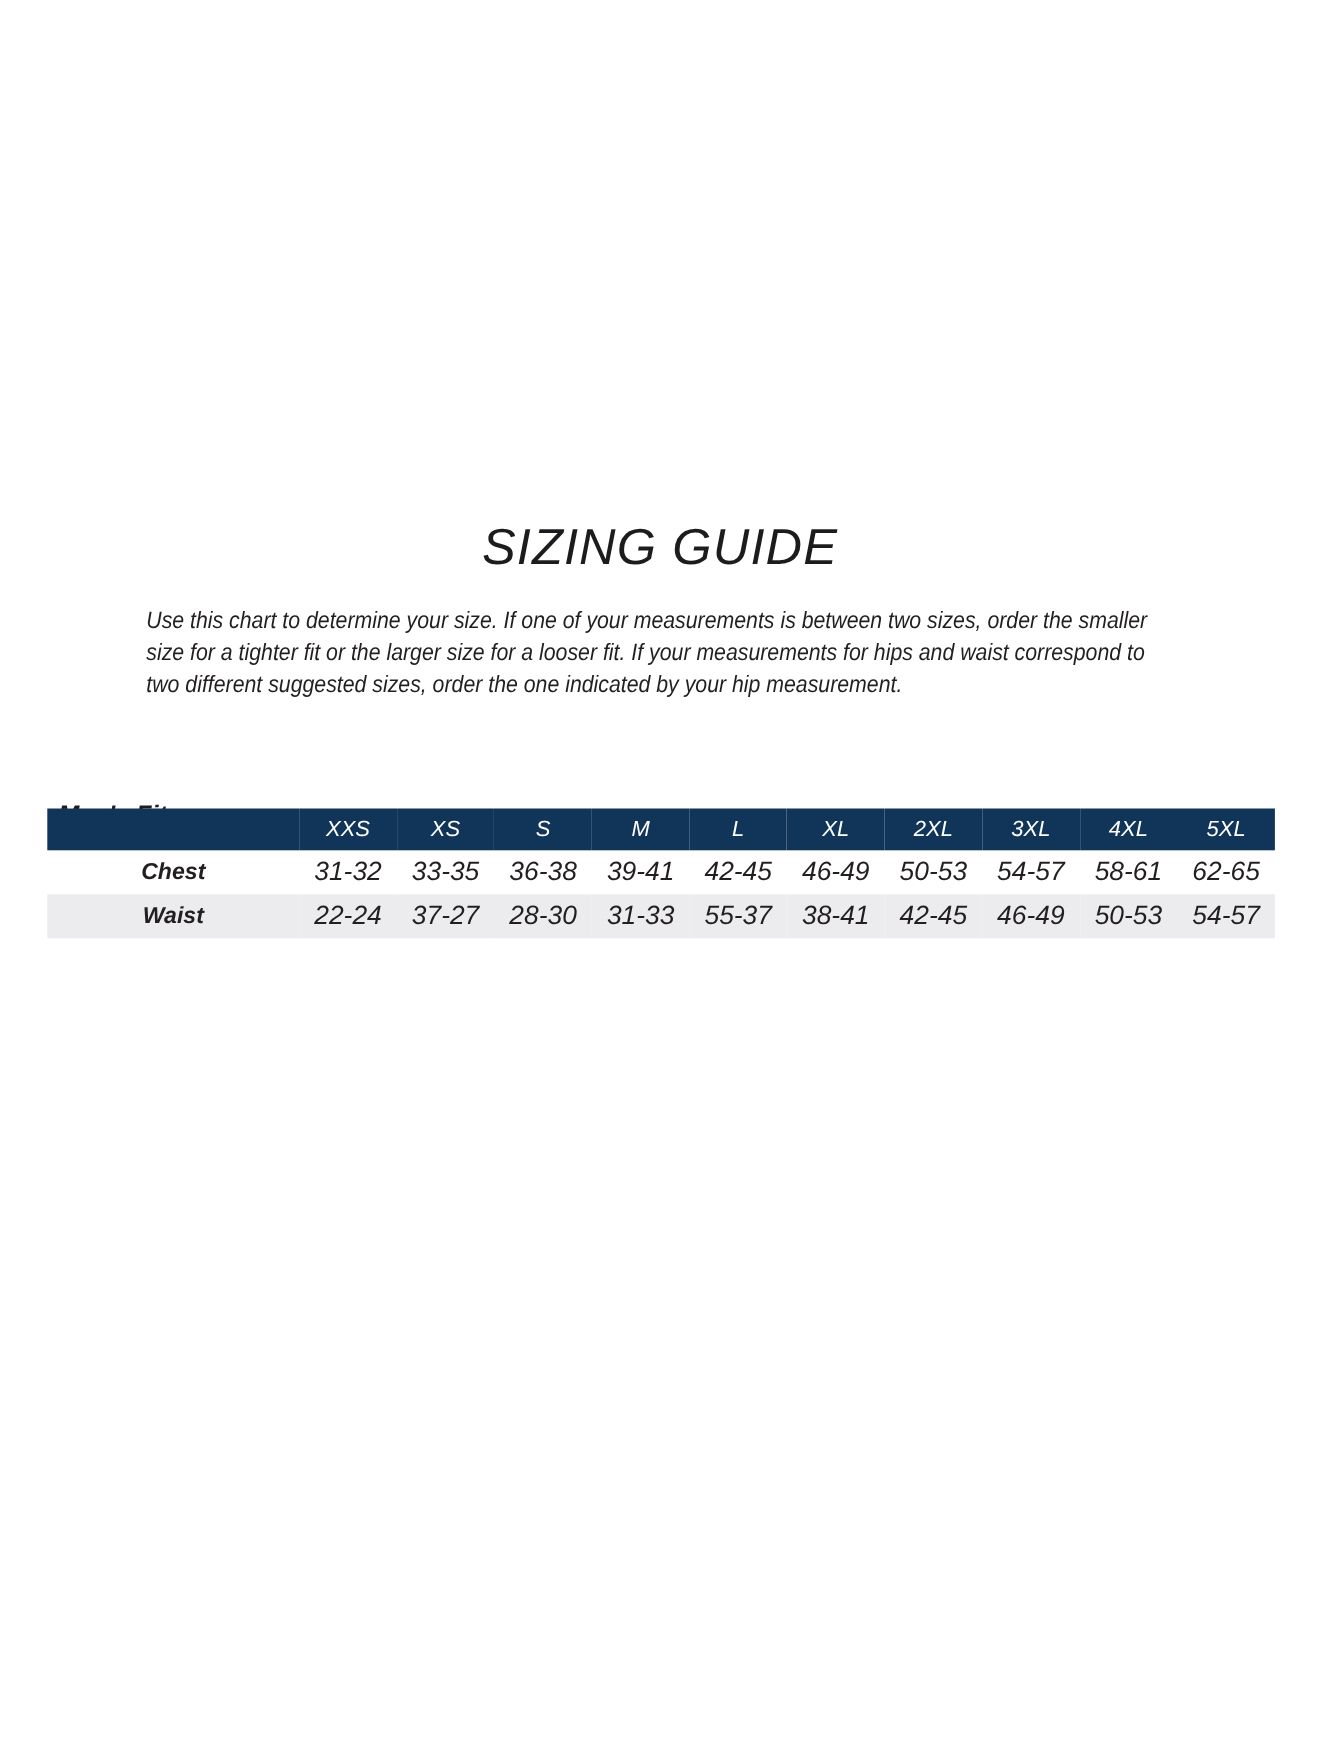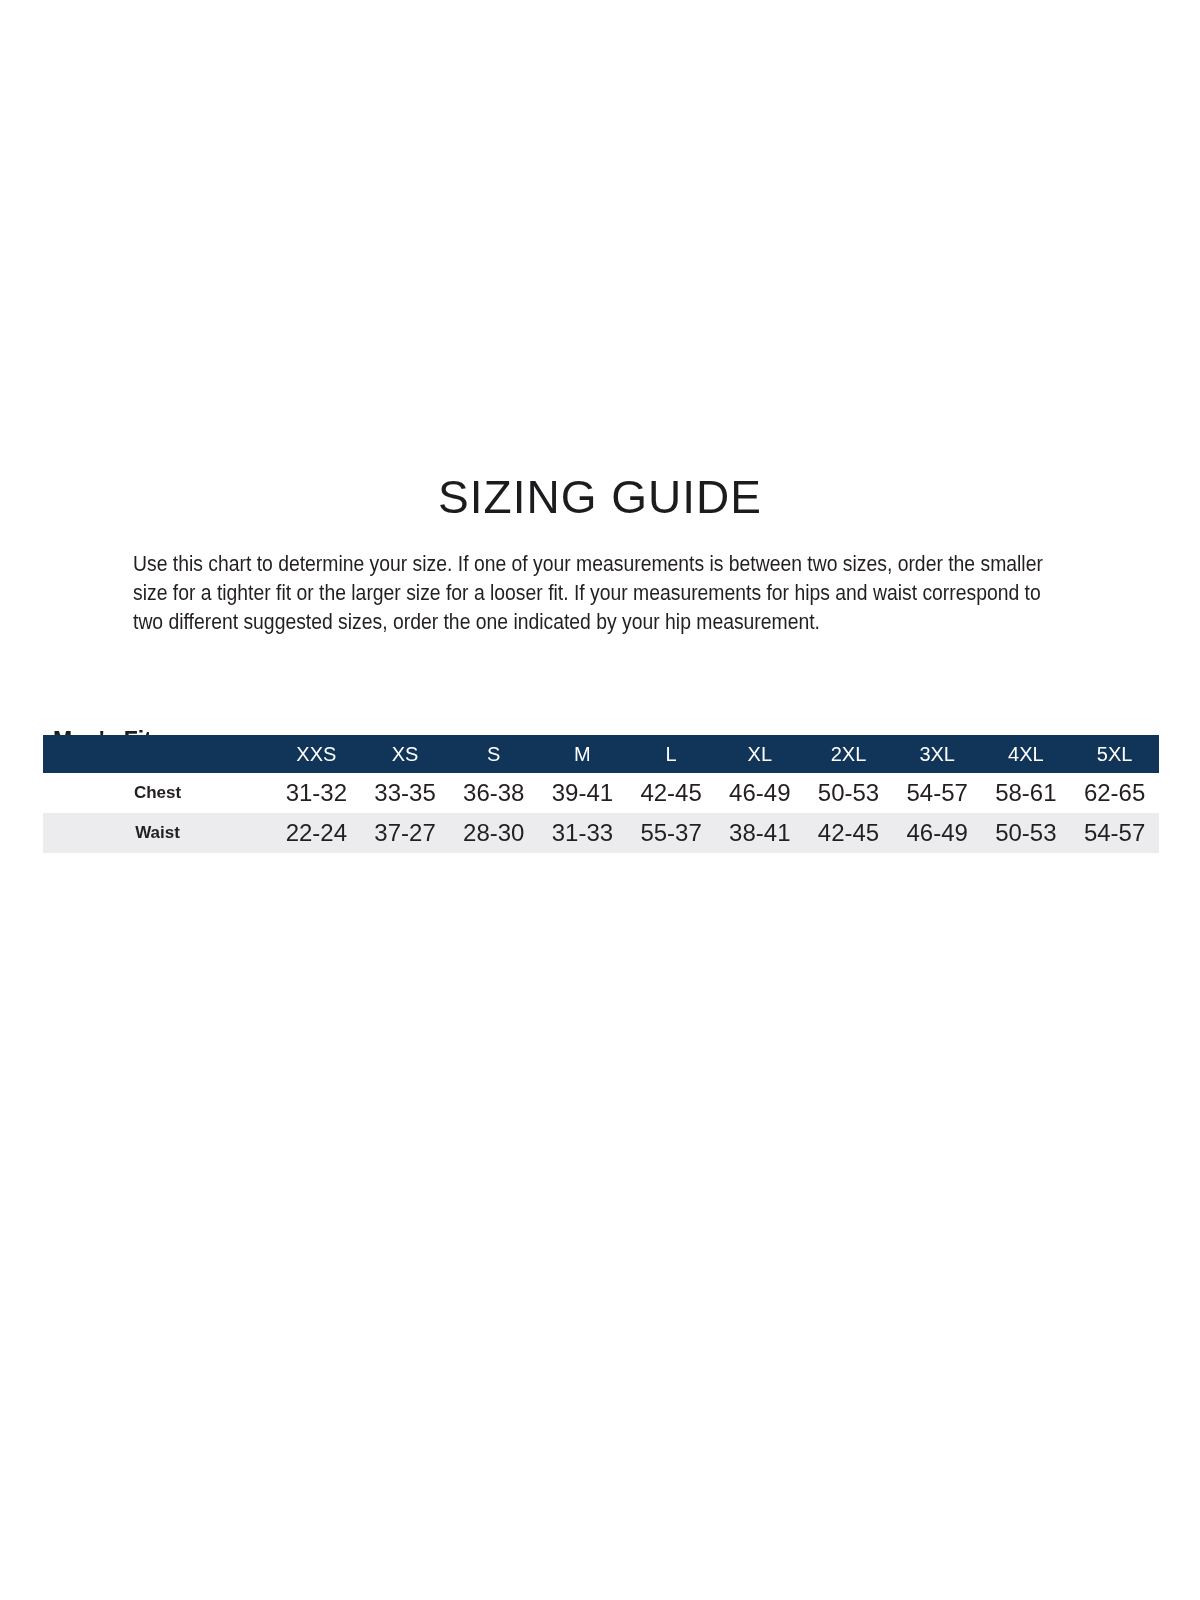--- a/index.html
+++ b/index.html
@@ -10,21 +10,21 @@
   }
   *{margin:0;padding:0;box-sizing:border-box;}
   html,body{background:#ffffff;}
   body{
     width:1200px;height:1600px;
     font-family:"Liberation Sans","DejaVu Sans",sans-serif;
     color:var(--body-text);
     position:relative;
     overflow:hidden;
   }
-  .page{position:relative;width:1016px;height:1600px;}
+  .page{position:relative;width:1016px;height:1600px;font-style:italic;}
 
   .title{
     position:absolute;top:474px;left:0;width:1200px;
     text-align:center;
     font-size:46px;
     font-weight:400;
     letter-spacing:1px;
     color:#1c1c1e;
     line-height:1;
   }
@@ -70,21 +70,21 @@
   }
   .size-table tbody th,
   .size-table tbody td{
     height:40px;
     text-align:center;
     vertical-align:middle;
     font-size:24px;
   }
   .size-table tbody th{
     font-weight:700;
-    font-size:17px;
+    font-size:21px;
   }
   .size-table tbody tr.stripe{
     background:var(--row-stripe);
   }
 </style>
 </head>
 <body>
 
 <div class="page">
 

